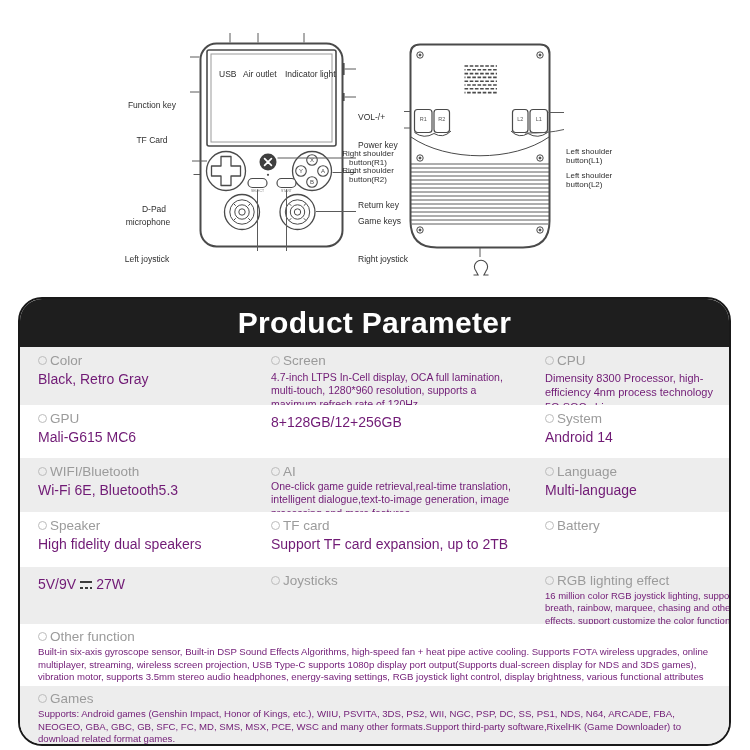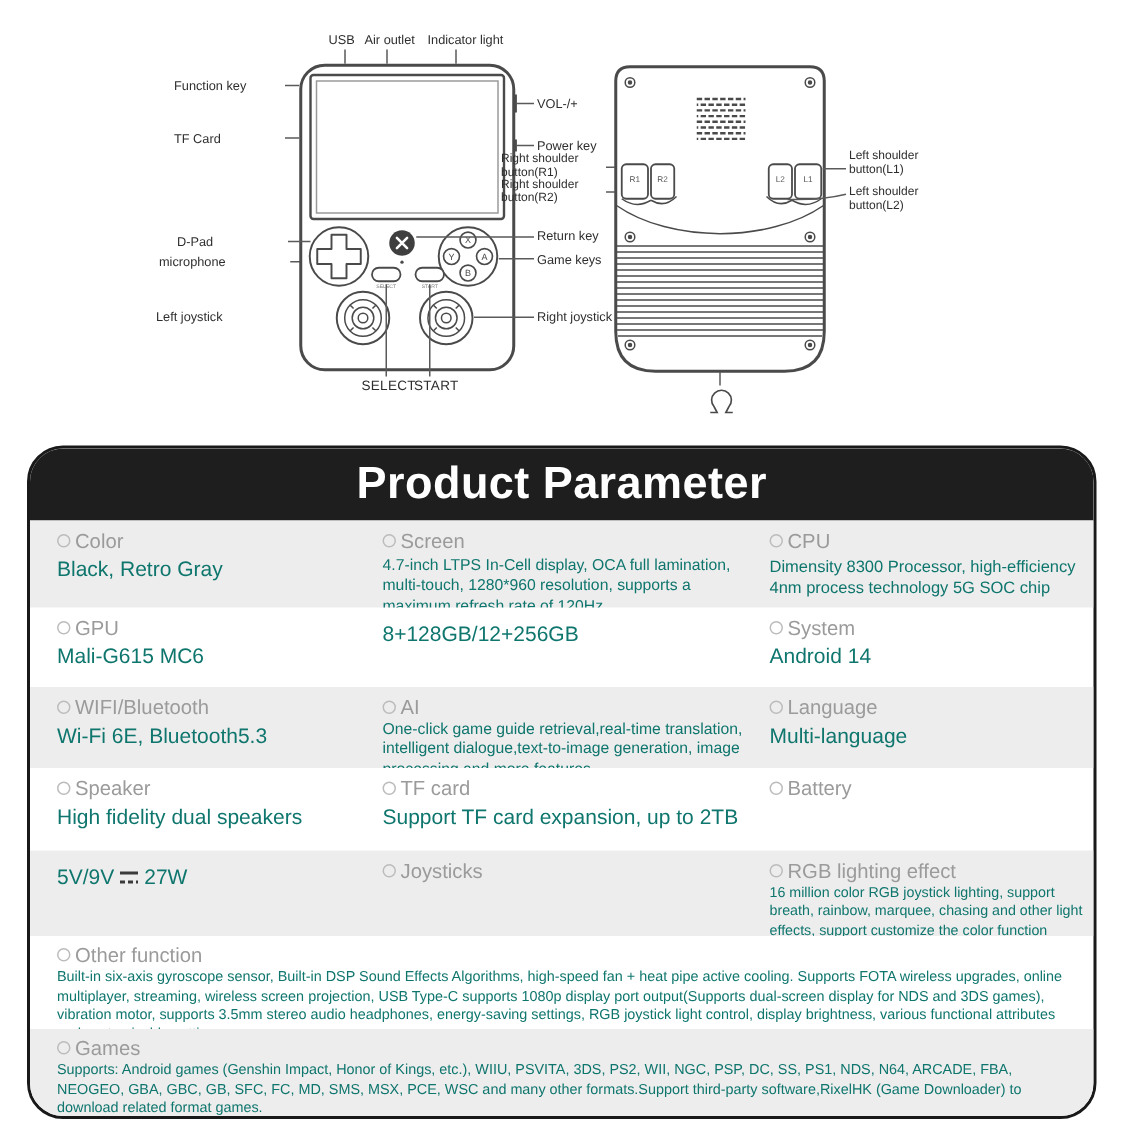--- a/index.html
+++ b/index.html
@@ -2,37 +2,37 @@
 <html><head>
 <meta charset="utf-8">
 <style>
   html,body{margin:0;padding:0;background:#fff;}
   body{width:750px;height:750px;font-family:"Liberation Sans","DejaVu Sans",sans-serif;}
   .stage{position:relative;width:750px;height:750px;background:#fff;overflow:hidden;}
 
   
   .diagram{position:absolute;left:0;top:0;width:750px;height:296px;}
   .diagram svg{position:absolute;left:0;top:0;}
-  .dlabel{position:absolute;font-size:8.5px;color:#2e2e2e;white-space:nowrap;line-height:10px;}
-  .dlabel.ra{text-align:left;}
+  .dlabel{position:absolute;font-size:8.5px;color:#2e2e2e;white-space:nowrap;line-height:10px;margin-top:48px;}
+  .dlabel.ra{text-align:center;}
   .dlabel.two{font-size:8px;line-height:8.5px;white-space:normal;}
   .dlabel.caps{font-size:9px;letter-spacing:.2px;}
 
   
   .card{position:absolute;left:18px;top:297px;width:709px;height:445px;border:2.5px solid #191919;
         border-radius:24px;overflow:hidden;background:#fff;box-sizing:content-box;}
   .card-header{height:48px;background:#1e1e1e;display:flex;align-items:center;justify-content:center;}
   .card-title{color:#fff;font-size:30px;font-weight:bold;letter-spacing:.3px;}
-  .prow{display:grid;grid-template-columns:217px 258px 1fr;padding:0 6px 0 18px;box-sizing:border-box;overflow:hidden;}
+  .prow{display:grid;grid-template-columns:217px 258px 1fr;padding:0 6px 0 18px;box-sizing:border-box;overflow:hidden;gap:16px;}
   .prow.gray{background:#ededed;}
   .prow.full{display:block;}
   .cell{padding-top:6px;min-width:0;}
   .lbl{font-size:13.5px;color:#9b9b9b;display:flex;align-items:center;}
   .ring{width:9px;height:9px;border:1.4px solid #bcbcbc;border-radius:50%;box-sizing:border-box;flex:0 0 auto;margin-right:3px;}
-  .val{color:#0f766e;margin-top:3px;}
+  .val{color:#701a75;margin-top:3px;}
   .val-lg{font-size:14px;}
   .val-md{font-size:11px;line-height:1.3;max-width:205px;}
   .val-sm{font-size:10.5px;line-height:1.28;max-width:252px;}
   .val-sm3{font-size:9.5px;line-height:1.3;width:212px;margin-top:2px;}
   .val-xs{font-size:9.6px;line-height:12.6px;margin-top:2px;max-width:682px;}
   .dc-sym{display:inline-block;width:14px;height:9px;position:relative;margin:0 3px;}
   .dc-sym::before{content:"";position:absolute;left:1px;right:1px;top:1px;height:1.6px;background:#3b3b3b;}
   .dc-sym::after{content:"";position:absolute;left:1px;right:1px;bottom:0;height:1.6px;
       background:repeating-linear-gradient(90deg,#3b3b3b 0 3.2px,transparent 3.2px 5.2px);}
 </style>

